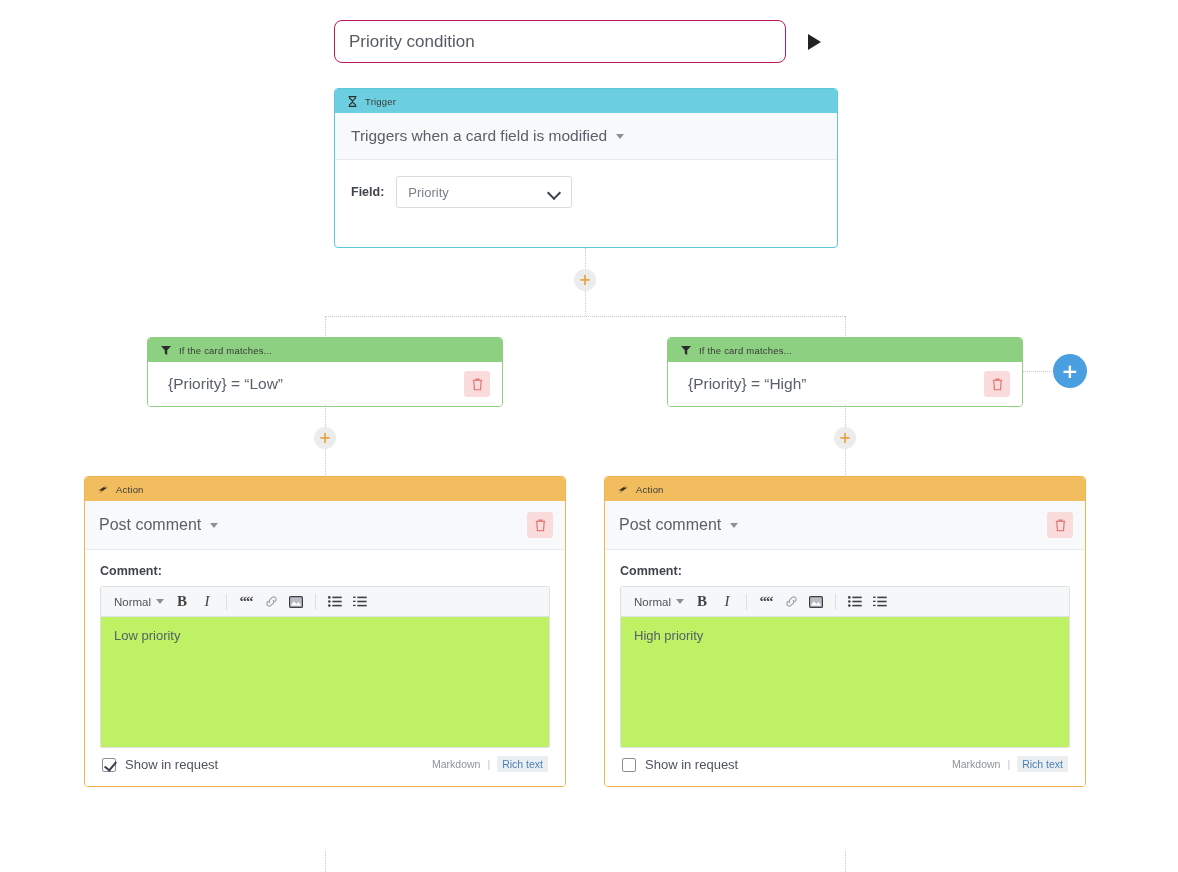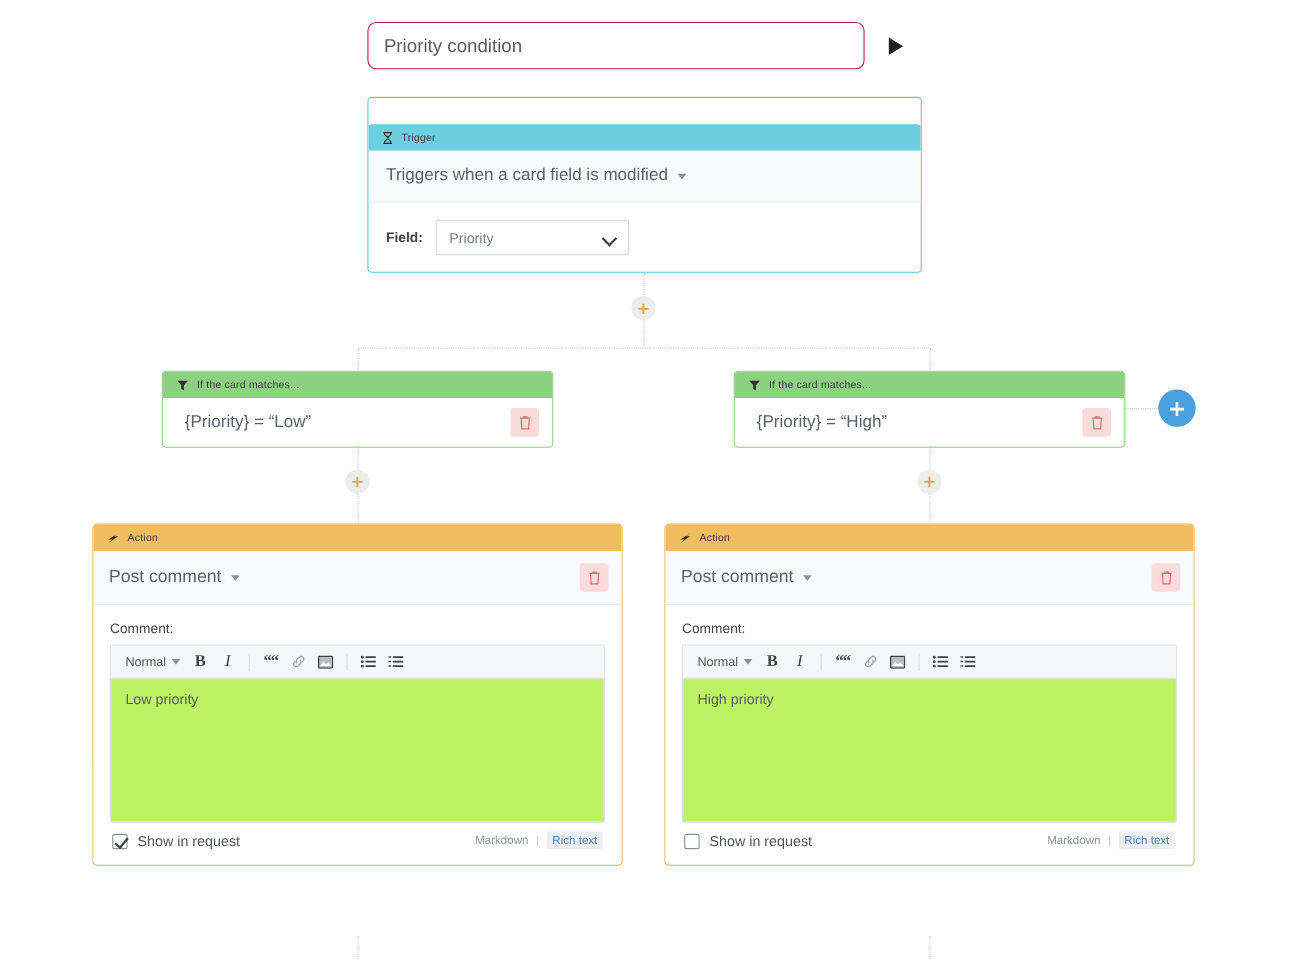--- a/index.html
+++ b/index.html
@@ -66,21 +66,21 @@
     border-radius: 3px 3px 0 0;
     letter-spacing: .2px;
   }
   .card-head .ico { display:flex; align-items:center; }
 
   
   .trigger-card {
     left: 334px; top: 88px; width: 504px; height: 160px;
     border: 1px solid #5bc8dd; overflow: hidden;
   }
-  .trigger-card .card-head { background: #6ccfe0; margin-top: 24px; }
+  .trigger-card .card-head { background: #6ccfe0; }
   .trigger-row1 {
     height: 47px; background: #f8f9fa;
     border-bottom: 1px solid #e8eaec;
     display: flex; align-items: center; padding: 0 16px;
     font-size: 15.5px; color: #5a6069; gap: 9px;
   }
   .caret-dn {
     width:0;height:0;border-left:4.5px solid transparent;
     border-right:4.5px solid transparent;border-top:5px solid #8b9098;
     display:inline-block;
@@ -116,21 +116,21 @@
     border: 1px solid #f0b64d; overflow: hidden; width: 482px;
   }
   .action-card .card-head { background: #f2bd5e; }
   .action-row1 {
     height: 49px; background:#f8f9fa; border-bottom:1px solid #e8eaec;
     display:flex; align-items:center; justify-content:space-between;
     padding: 0 12px 0 14px;
   }
   .action-title { font-size: 16px; color:#5a6069; display:flex; align-items:center; gap:9px; }
   .action-body { padding: 14px 15px 12px 15px; background:#fff; }
-  .comment-label { font-size: 12.5px; font-weight:normal; color:#3f444b; margin-bottom: 8px; }
+  .comment-label { font-size: 12.5px; font-weight:bold; color:#3f444b; margin-bottom: 8px; }
   .editor { border: 1px solid #dfe2e5; border-radius: 2px; }
   .editor-toolbar {
     height: 30px; background: #f6f7f8; border-bottom: 1px solid #dfe2e5;
     display:flex; align-items:center; padding: 0 9px; gap: 3px;
   }
   .tb-item {
     display:flex; align-items:center; justify-content:center;
     height: 22px; min-width: 22px; cursor: pointer;
     color: #444; font-size: 13px;
   }

